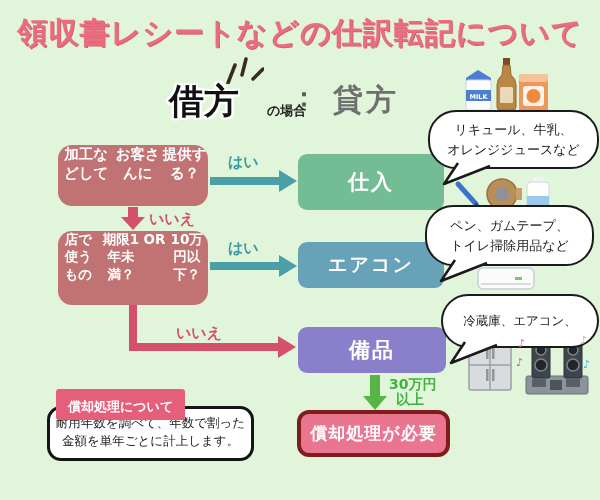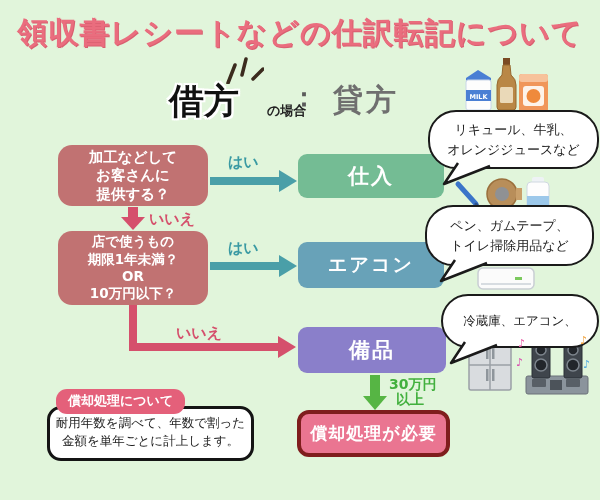--- a/index.html
+++ b/index.html
@@ -7,26 +7,26 @@
   .stage{position:relative;width:600px;height:500px;background:#e1f5db;overflow:hidden;}
   .abs{position:absolute;}
   .title{left:0;top:13px;width:600px;text-align:center;font-size:30px;font-weight:bold;
          color:#ea6d7e;letter-spacing:1px;text-shadow:1px 1px 0 #d95f70;}
   .debit{left:169px;top:78px;font-size:35px;font-weight:bold;color:#111;
          text-shadow:-2px -2px 0 #fff,2px -2px 0 #fff,-2px 2px 0 #fff,2px 2px 0 #fff,0 -2px 0 #fff,0 2px 0 #fff,-2px 0 0 #fff,2px 0 0 #fff;}
   .debit-suffix{left:241px;top:102px;font-size:13px;font-weight:bold;color:#222;}
   .sep{left:291px;top:80px;font-size:26px;font-weight:bold;color:#5b5b5b;}
   .credit{left:333px;top:80px;font-size:30px;font-weight:bold;color:#6f6f6f;letter-spacing:3px;}
   .qbox{background:#c17272;border-radius:14px;color:#fff;font-weight:bold;text-align:center;
-        display:flex;flex-direction:column;justify-content:center;line-height:1.28;}
+        display:flex;flex-direction:row;justify-content:center;line-height:1.28;}
   .q1{left:58px;top:145px;width:150px;height:61px;font-size:14.5px;}
   .q2{left:58px;top:231px;width:150px;height:74px;font-size:13.5px;}
   .rbox{border-radius:9px;color:#fff;font-weight:bold;text-align:center;
         display:flex;align-items:center;justify-content:center;font-size:21px;letter-spacing:2px;}
-  .r1{left:298px;top:154px;width:146px;height:44px;background:#74bc94;}
+  .r1{left:298px;top:154px;width:146px;height:56px;background:#74bc94;}
   .r2{left:298px;top:242px;width:146px;height:46px;background:#68a2b8;font-size:19px;}
   .r3{left:298px;top:327px;width:148px;height:46px;background:#8a7fca;}
   .r4{left:297px;top:410px;width:153px;height:47px;background:#ea7591;border:4px solid #7f1d1d;
       border-radius:12px;font-size:17px;letter-spacing:1px;color:#fff;font-weight:bold;
       display:flex;align-items:center;justify-content:center;box-sizing:border-box;}
   .edge-label{font-weight:bold;font-size:15px;}
   .teal{color:#3a9aa3;}
   .crimson{color:#d5506c;}
   .green-label{left:389px;top:377px;font-size:14px;font-weight:bold;color:#42b03e;line-height:1.1;}
   .green-label .l2{margin-left:7px;}
@@ -35,21 +35,21 @@
           font-size:13px;line-height:1.5;z-index:5;}
   .b1{left:428px;top:110px;width:167px;height:55px;}
   .b2{left:425px;top:205px;width:165px;height:57px;}
   .b3{left:441px;top:294px;width:154px;height:50px;font-size:12.5px;}
   .tail{position:absolute;left:14px;bottom:-19px;width:48px;height:26px;overflow:visible;}
   .note-box{left:47px;top:406px;width:207px;height:55px;background:#fff;border:3.5px solid #141414;
             border-radius:14px;box-sizing:border-box;display:flex;flex-direction:column;
             justify-content:flex-end;padding-bottom:7px;text-align:center;font-size:12.5px;
             color:#222;line-height:1.5;z-index:4;}
   .note-tag{left:56px;top:389px;background:#e4607a;color:#fff;font-size:13px;font-weight:bold;
-            padding:3px 12px 4px;border-radius:11px;z-index:6;}
+            padding:9px 12px 4px;border-radius:3px;z-index:6;}
   .musical-note{font-size:11px;font-weight:bold;z-index:6;}
   svg{display:block;}
 </style>
 </head>
 <body>
 
 <div class="stage">
 
   <svg class="abs" width="600" height="500" viewBox="0 0 600 500" style="left:0;top:0;z-index:1;">
 

